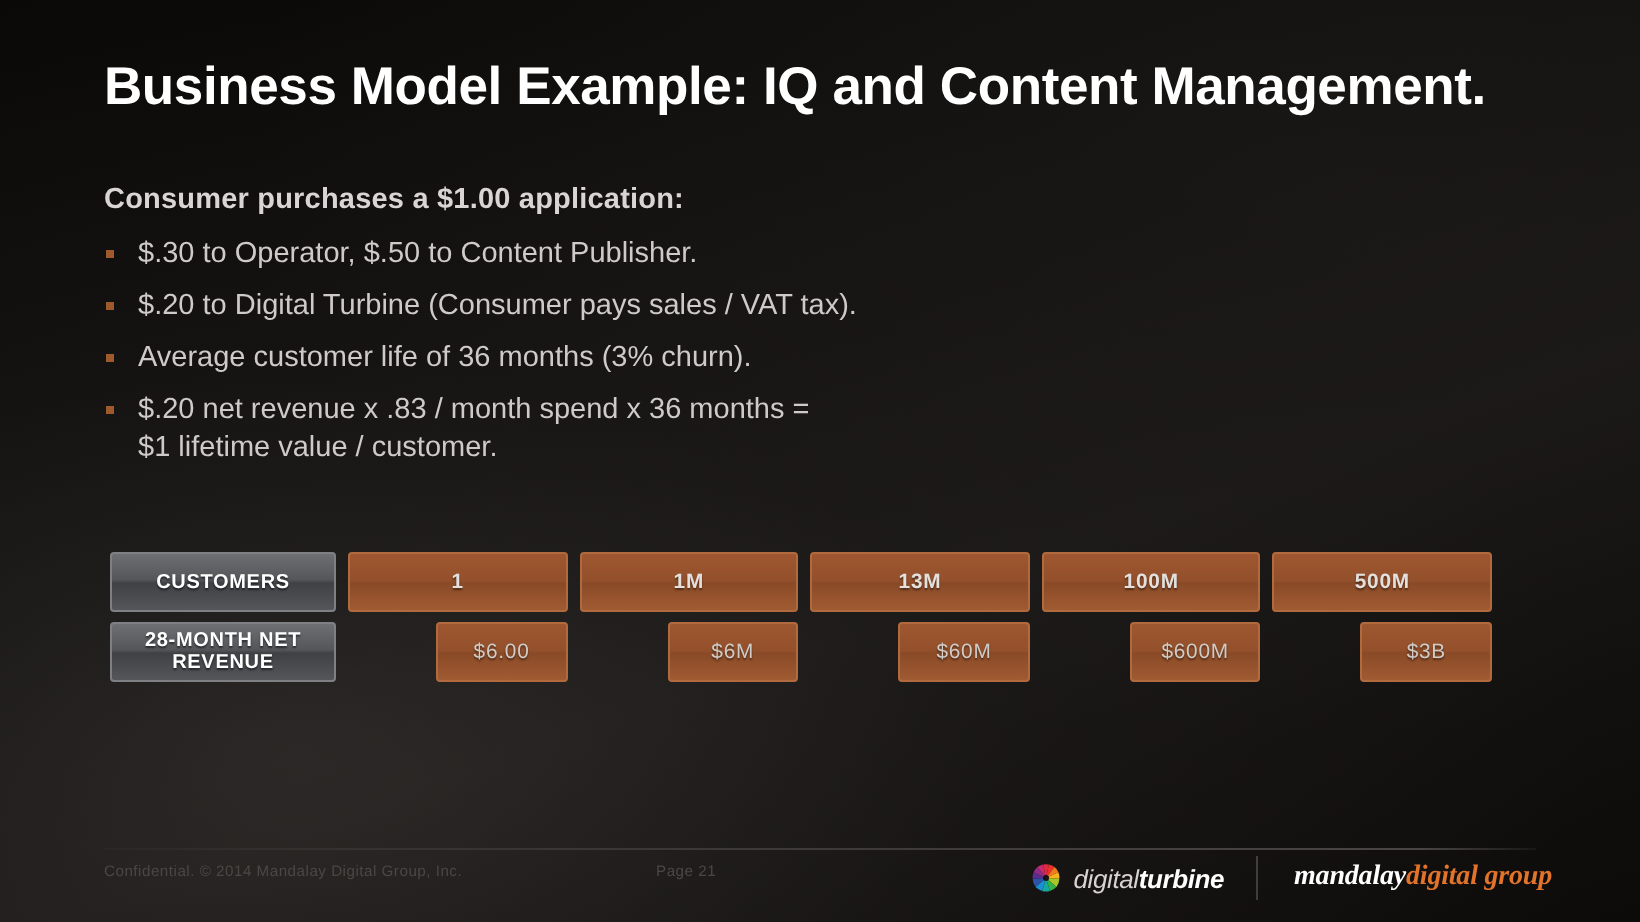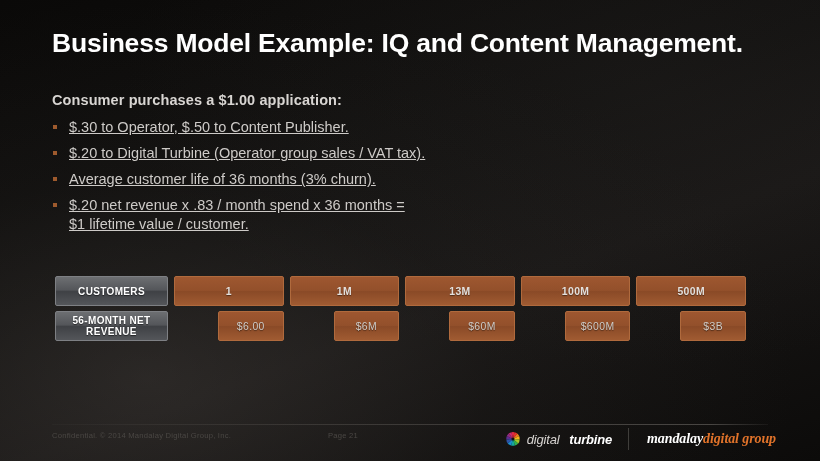--- a/index.html
+++ b/index.html
@@ -50,21 +50,20 @@
     top: 118px;
     width: 520px;
   }
   .bullet {
     position: relative;
     padding-left: 17px;
     margin-bottom: 7px;
     font-size: 14.5px;
     line-height: 19px;
     color: #cdcac7;
-    text-decoration: underline;
   }
   .bullet .marker {
     position: absolute;
     left: 1px;
     top: 7px;
     width: 4px;
     height: 4px;
     background: #9e5a2d;
     display: block;
   }
@@ -167,21 +166,20 @@
   }
   .dt-word {
     font-size: 13px;
     font-style: italic;
     color: #d6d3d0;
     letter-spacing: -0.2px;
   }
   .dt-word b {
     font-weight: bold;
     color: #ffffff;
-    padding-left: 10px;
   }
   .logo-div {
     width: 1px;
     height: 22px;
     background: rgba(150,145,140,0.35);
   }
   .md-logo {
     padding-left: 18px;
     font-family: "Liberation Serif", serif;
     font-size: 14px;
@@ -202,21 +200,21 @@
 
   <div class="lead">Consumer purchases a $1.00 application:</div>
 
   <div class="bullets">
     <div class="bullet">
       <span class="marker"></span>
       <span>$.30 to Operator, $.50 to Content Publisher.</span>
     </div>
     <div class="bullet">
       <span class="marker"></span>
-      <span>$.20 to Digital Turbine (Operator group sales / VAT tax).</span>
+      <span>$.20 to Digital Turbine (Consumer pays sales / VAT tax).</span>
     </div>
     <div class="bullet">
       <span class="marker"></span>
       <span>Average customer life of 36 months (3% churn).</span>
     </div>
     <div class="bullet">
       <span class="marker"></span>
       <span>$.20 net revenue x .83 / month spend x 36 months =</span>
       <span class="l2">$1 lifetime value / customer.</span>
     </div>
@@ -227,21 +225,21 @@
     <div class="trow customers">
       <div class="cell rowhead">CUSTOMERS</div>
       <div class="cell dcell">1</div>
       <div class="cell dcell">1M</div>
       <div class="cell dcell">13M</div>
       <div class="cell dcell">100M</div>
       <div class="cell dcell">500M</div>
     </div>
 
     <div class="trow revenue">
-      <div class="cell rowhead">56-MONTH NET REVENUE</div>
+      <div class="cell rowhead">28-MONTH NET REVENUE</div>
       <div class="cell dcell">$6.00</div>
       <div class="cell dcell">$6M</div>
       <div class="cell dcell">$60M</div>
       <div class="cell dcell">$600M</div>
       <div class="cell dcell">$3B</div>
     </div>
 
   </div>
 
   <div class="footer-rule"></div>

